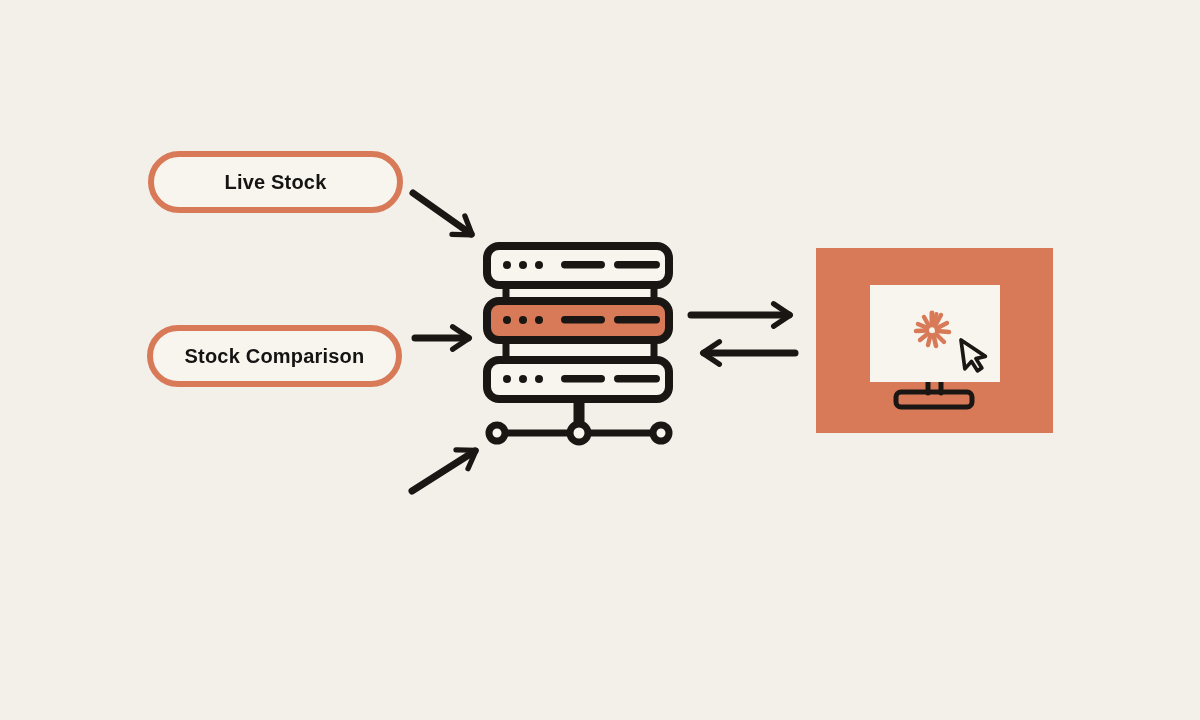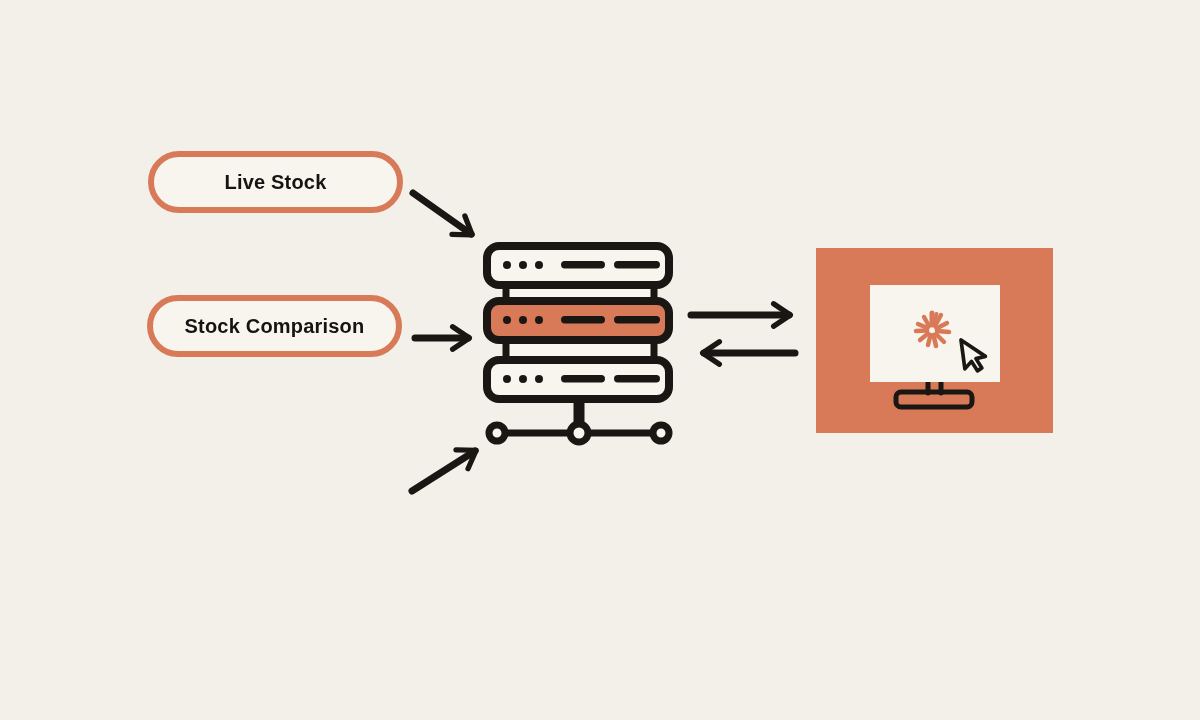--- a/index.html
+++ b/index.html
@@ -23,21 +23,21 @@
     border-radius:34px;
     background:var(--surface);
     display:flex;align-items:center;justify-content:center;
     color:#161413;
     font-weight:700;
     font-size:20px;
     letter-spacing:.2px;
     z-index:2;
   }
   .pill-live{left:148px;top:151px;}
-  .pill-compare{left:147px;top:295px;}
+  .pill-compare{left:147px;top:325px;}
   .pill-history{left:148px;top:472px;}
   svg.canvas{position:absolute;left:0;top:0;z-index:1;}
   .ink-line{stroke:var(--ink);stroke-width:7;stroke-linecap:round;fill:none;}
   .row{stroke:var(--ink);stroke-width:8;fill:var(--surface);}
   .row.hot{fill:var(--accent);}
   .band{stroke:var(--ink);stroke-width:7;fill:var(--surface);}
   .dot{fill:var(--ink);}
   .bar{fill:var(--ink);}
   .node-dot{stroke:var(--ink);stroke-width:7;fill:var(--surface);}
   .burst{stroke:var(--accent);stroke-linecap:round;fill:none;}

